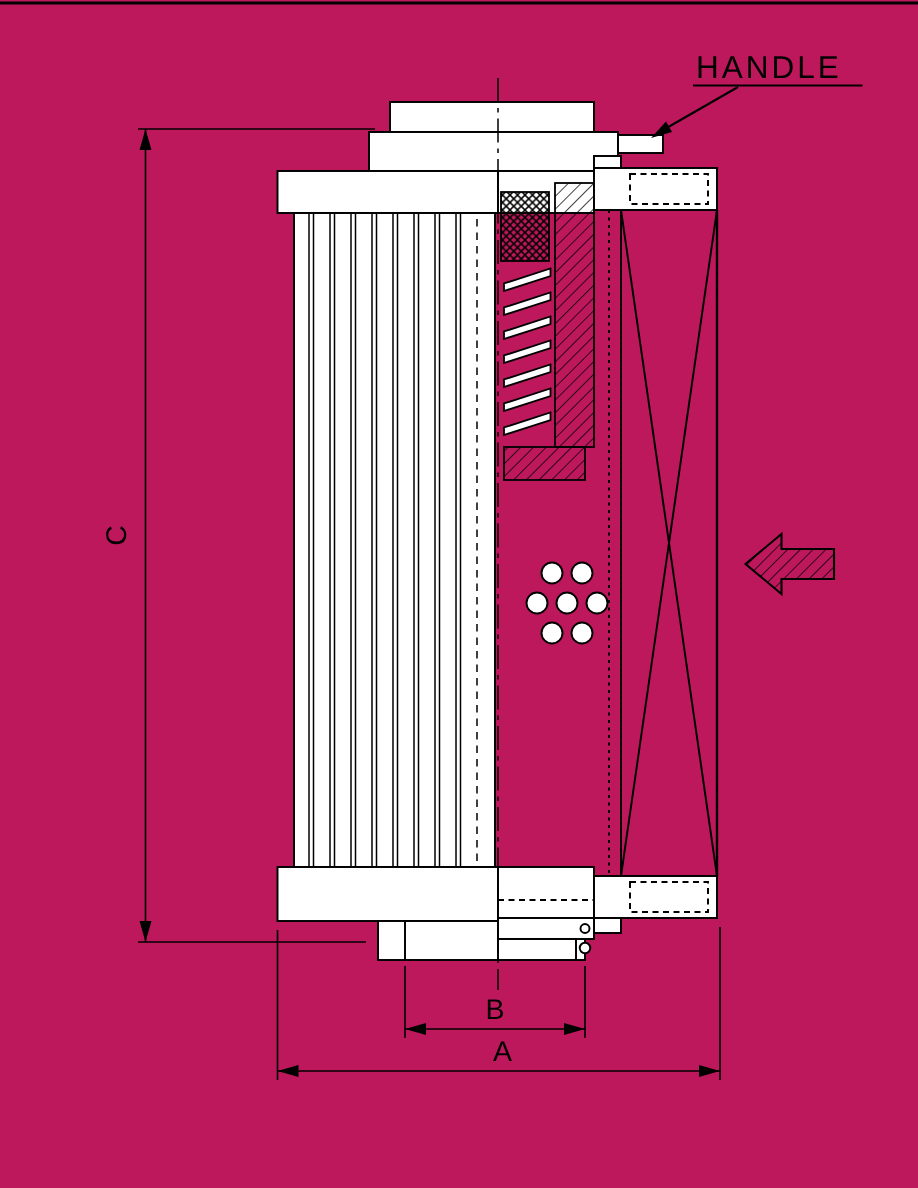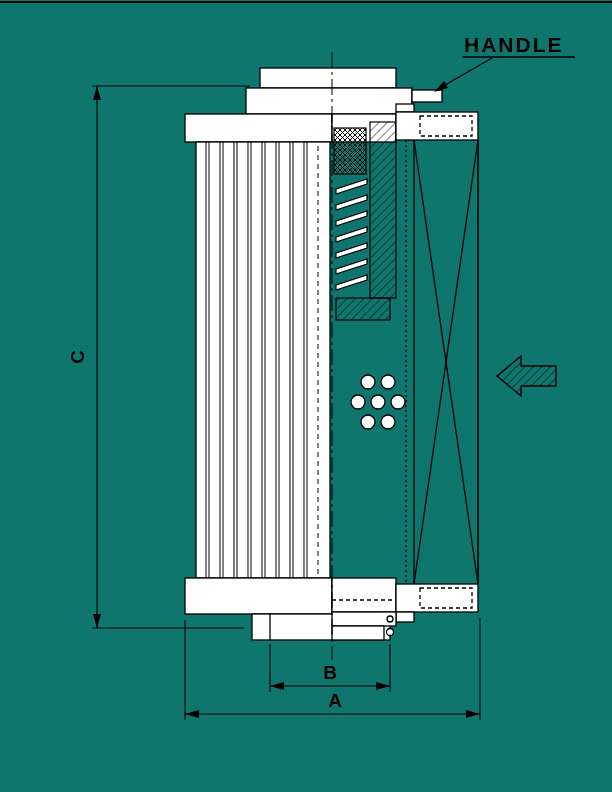--- a/index.html
+++ b/index.html
@@ -5,24 +5,23 @@
 <style>
   html, body {
     margin: 0;
     padding: 0;
     background: #ffffff;
   }
   .page {
     position: relative;
     width: 612px;
     height: 792px;
-    background: #0f766e;
+    background: #be185d;
     overflow: hidden;
     font-family: "Liberation Sans", sans-serif;
-    font-weight: bold;
   }
   svg text {
     fill: #000000;
     font-family: "Liberation Sans", sans-serif;
   }
   .handle-text {
     font-size: 21px;
     letter-spacing: 2px;
   }
   .dim-text {

